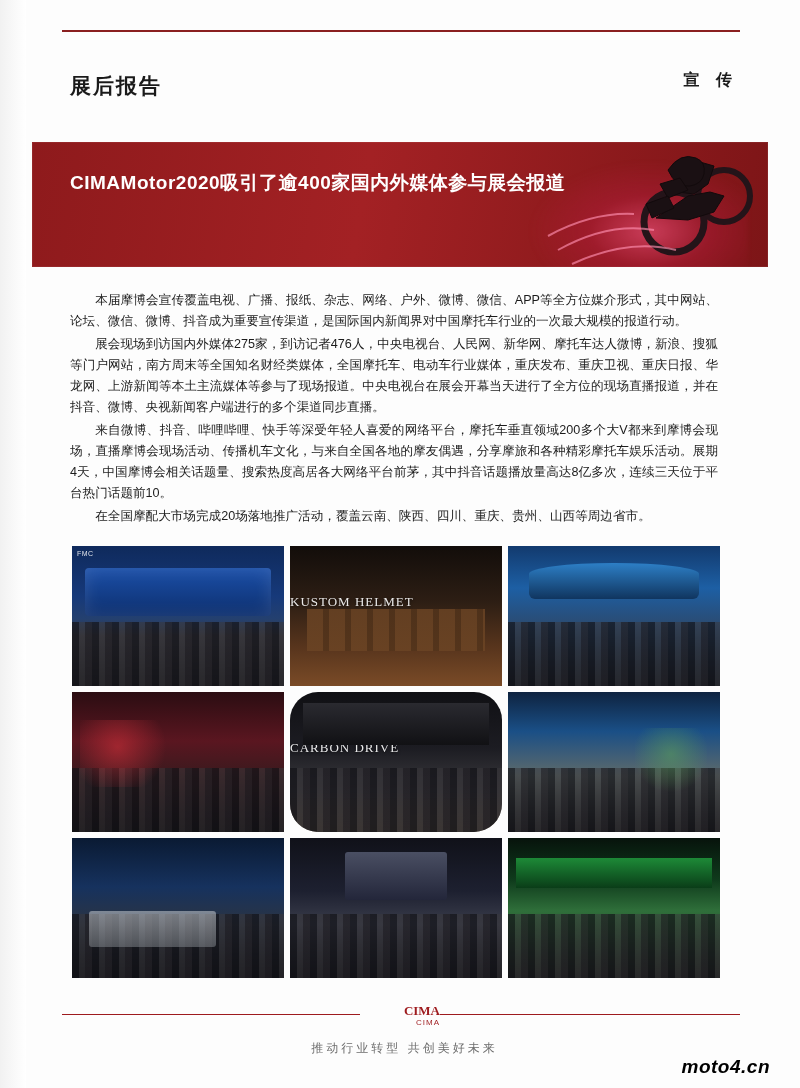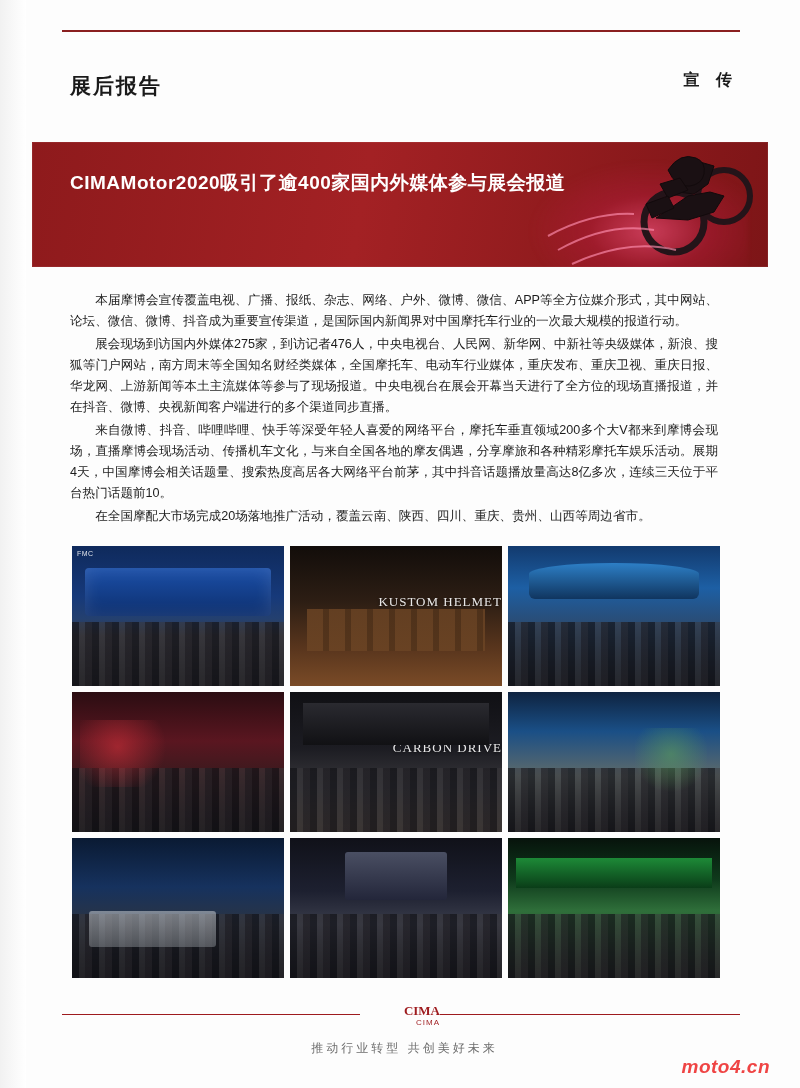--- a/index.html
+++ b/index.html
@@ -156,27 +156,26 @@
     left: 5px;
     top: 4px;
     font-size: 7px;
     color: rgba(255,255,255,0.85);
     letter-spacing: 0.5px;
   }
   .photo .cc {
     position: absolute;
     left: 0; right: 0;
     top: 34%;
-    text-align: right;
+    text-align: left;
     color: rgba(255,255,255,0.9);
     font-size: 13px;
     font-family: "Liberation Serif", serif;
     letter-spacing: 1px;
     text-shadow: 0 1px 3px rgba(0,0,0,0.7);
-    margin-left: 26px;
   }
   
   .ph1 { background:
       linear-gradient(180deg,#0f2a5c 0%,#16397a 36%,#24406f 52%,#3a3a42 64%,#2a2a30 100%); }
   .ph1::after {
     content:""; position:absolute; left:6%; top:16%; width:88%; height:34%;
     background: linear-gradient(180deg,#1b4fa8,#0d2f6e);
     border-radius: 4px; box-shadow: inset 0 0 18px rgba(255,255,255,0.12);
   }
   .ph2 { background: linear-gradient(180deg,#120d0a 0%,#2d1e14 40%,#55331c 70%,#7a4b27 100%); }
@@ -188,21 +187,21 @@
   .ph3 { background: linear-gradient(180deg,#123a6e 0%,#1d5fa4 30%,#2a4c74 55%,#1d2733 100%); }
   .ph3::after {
     content:""; position:absolute; left:10%; top:12%; width:80%; height:26%;
     background: linear-gradient(180deg,#2d7fc6,#10355f); border-radius:50% 50% 6px 6px/30% 30% 6px 6px;
   }
   .ph4 { background: linear-gradient(180deg,#2b0d12 0%,#5a1620 35%,#3a1a1e 60%,#191316 100%); }
   .ph4::after {
     content:""; position:absolute; left:4%; top:20%; width:44%; height:48%;
     background: radial-gradient(circle at 40% 40%, rgba(220,50,60,.55), rgba(60,10,15,0) 70%);
   }
-  .ph5 { background: linear-gradient(180deg,#101014 0%,#1c1c22 40%,#3b3a3e 70%,#6a5b4d 100%); }
+  .ph5 { background: linear-gradient(180deg,#101014 0%,#1c1c22 40%,#3b3a3e 70%,#6a5b4d 100%); border-radius: 28px; }
   .ph5::after {
     content:""; position:absolute; left:6%; top:8%; width:88%; height:30%;
     background: linear-gradient(180deg,#2a2a30,#111114);
   }
   .ph6 { background: linear-gradient(180deg,#0e2340 0%,#1a4f86 28%,#5e6a6a 60%,#2b2b2e 100%); }
   .ph6::after {
     content:""; position:absolute; right:6%; top:26%; width:34%; height:46%;
     background: radial-gradient(circle at 50% 40%, rgba(90,160,90,.55), rgba(20,40,20,0) 72%);
   }
   .ph7 { background: linear-gradient(180deg,#0a1a33 0%,#16325e 35%,#2c3442 62%,#14161b 100%); }
@@ -271,21 +270,21 @@
     padding-left: 9px;
   }
   .watermark {
     position: absolute;
     right: 30px;
     top: 1056px;
     font-family: "Liberation Sans", sans-serif;
     font-weight: bold;
     font-style: italic;
     font-size: 19px;
-    color: #ef4444;
+    color: #000000;
     letter-spacing: 0.5px;
   }
   .side-edge {
     position: absolute;
     left: 0; top: 0; width: 26px; height: 1088px;
     background: linear-gradient(90deg,#f1f1f1,#ffffff);
   }
 </style>
 </head>
 <body>
@@ -319,21 +318,21 @@
           <path d="M44 164 q56 -26 104 -14"></path>
           <path d="M20 136 q44 -24 86 -22"></path>
         </g>
       </svg>
     </div>
     <div class="banner-l1">CIMAMotor2020吸引了逾400家国内外媒体参与展会报道</div>
   </div>
 
   <div class="article">
     <p>本届摩博会宣传覆盖电视、广播、报纸、杂志、网络、户外、微博、微信、APP等全方位媒介形式，其中网站、论坛、微信、微博、抖音成为重要宣传渠道，是国际国内新闻界对中国摩托车行业的一次最大规模的报道行动。</p>
-    <p>展会现场到访国内外媒体275家，到访记者476人，中央电视台、人民网、新华网、中新社等央级媒体，新浪、搜狐等门户网站，南方周末等全国知名财经类媒体，全国摩托车、电动车行业媒体，重庆发布、重庆卫视、重庆日报、华龙网、上游新闻等本土主流媒体等参与了现场报道。中央电视台在展会开幕当天进行了全方位的现场直播报道，并在抖音、微博、央视新闻客户端进行的多个渠道同步直播。</p>
+    <p>展会现场到访国内外媒体275家，到访记者476人，中央电视台、人民网、新华网、摩托车达人微博，新浪、搜狐等门户网站，南方周末等全国知名财经类媒体，全国摩托车、电动车行业媒体，重庆发布、重庆卫视、重庆日报、华龙网、上游新闻等本土主流媒体等参与了现场报道。中央电视台在展会开幕当天进行了全方位的现场直播报道，并在抖音、微博、央视新闻客户端进行的多个渠道同步直播。</p>
     <p>来自微博、抖音、哔哩哔哩、快手等深受年轻人喜爱的网络平台，摩托车垂直领域200多个大V都来到摩博会现场，直播摩博会现场活动、传播机车文化，与来自全国各地的摩友偶遇，分享摩旅和各种精彩摩托车娱乐活动。展期4天，中国摩博会相关话题量、搜索热度高居各大网络平台前茅，其中抖音话题播放量高达8亿多次，连续三天位于平台热门话题前10。</p>
     <p>在全国摩配大市场完成20场落地推广活动，覆盖云南、陕西、四川、重庆、贵州、山西等周边省市。</p>
   </div>
 
   <div class="photos">
     <div class="photo ph1">
       <div class="cap">FMC</div>
       <div class="cc"></div>
       <div class="crowd"></div>
     </div>

